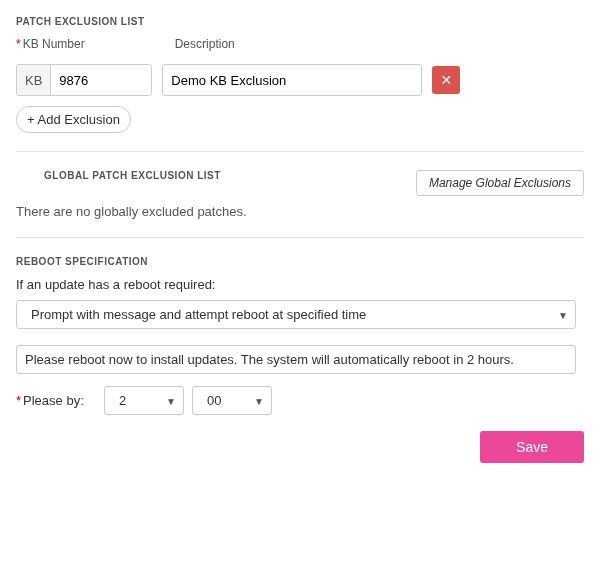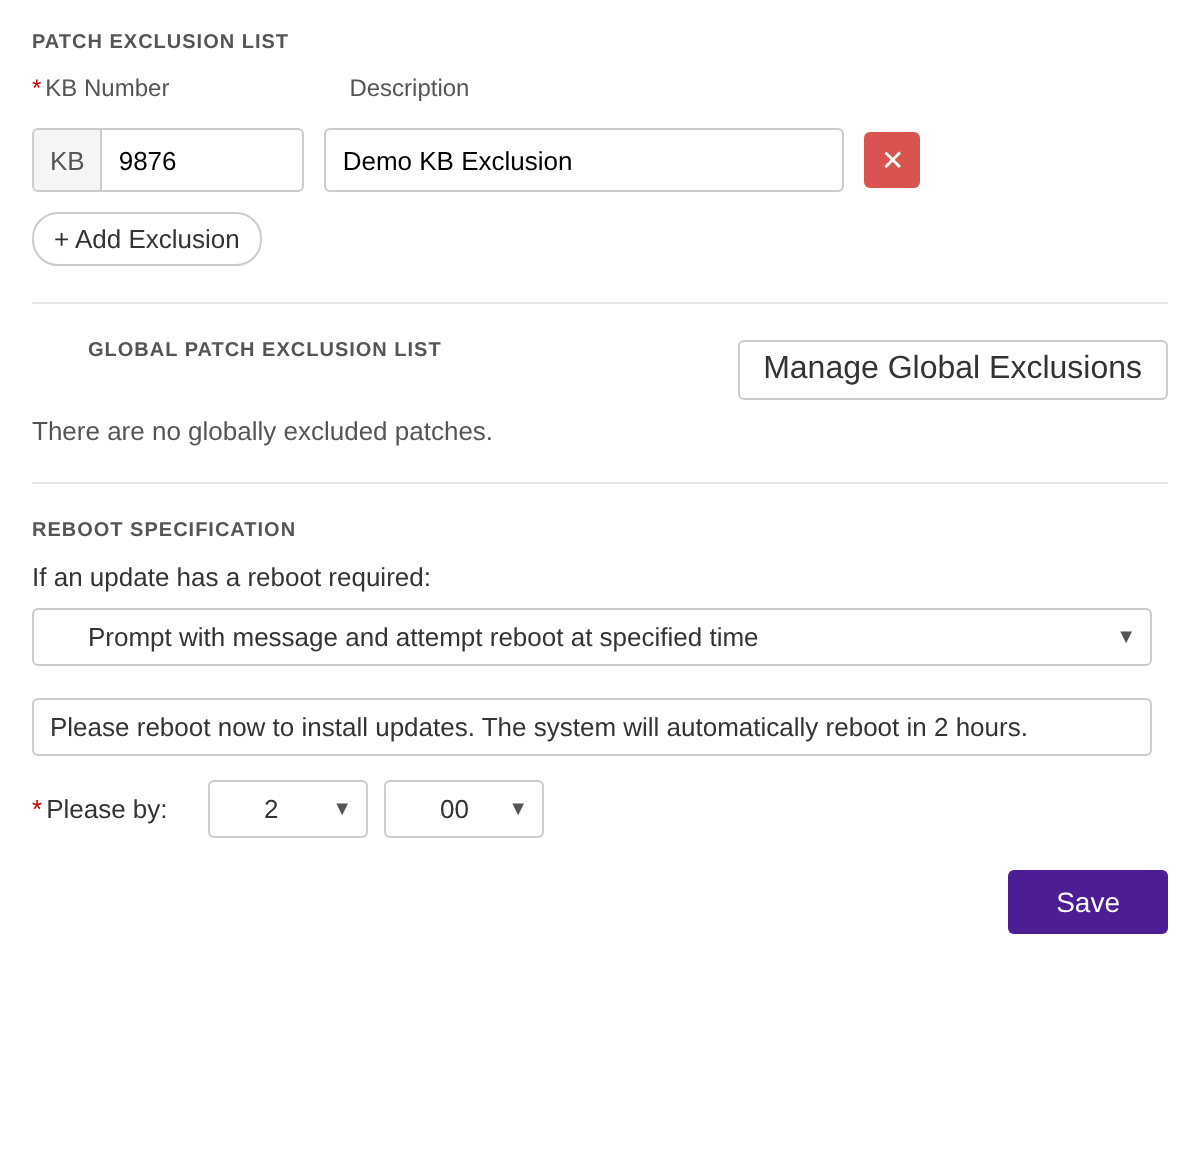--- a/index.html
+++ b/index.html
@@ -118,23 +118,24 @@
       justify-content: space-between;
       margin-bottom: 8px;
       margin-left: 28px;
     }
 
     .manage-global-btn {
       background: #fff;
       border: 1px solid #ccc;
       border-radius: 3px;
       padding: 5px 12px;
-      font-size: 16px;
-      color: #333;
-      cursor: pointer;
+      font-size: 12px;
+      color: #333;
+      cursor: pointer;
+      font-style: italic;
     }
 
     .no-patches-text {
       font-size: 13px;
       color: #555;
     }
 
     .reboot-section {
       margin-top: 0;
     }
@@ -149,21 +150,21 @@
     .select-wrapper {
       position: relative;
       display: inline-block;
     }
 
     .select-wrapper select {
       appearance: none;
       -webkit-appearance: none;
       border: 1px solid #ccc;
       border-radius: 3px;
-      padding: 6px 28px 6px 27px;
+      padding: 6px 28px 6px 14px;
       font-size: 13px;
       color: #333;
       background: #fff;
       cursor: pointer;
       outline: none;
     }
 
     .select-wrapper::after {
       content: '▼';
       font-size: 10px;
@@ -211,25 +212,25 @@
       margin-bottom: 10px;
     }
 
     .save-row {
       display: flex;
       justify-content: flex-end;
       margin-top: 16px;
     }
 
     .save-btn {
-      background: #4c1d95;
+      background: #ec4899;
       border: none;
       border-radius: 3px;
       color: #fff;
-      padding: 8px 24px;
+      padding: 8px 36px;
       font-size: 14px;
       cursor: pointer;
     }
   </style>
 </head>
 <body>
 
 <div class="section">
   <div class="section-title">PATCH EXCLUSION LIST</div>
 

